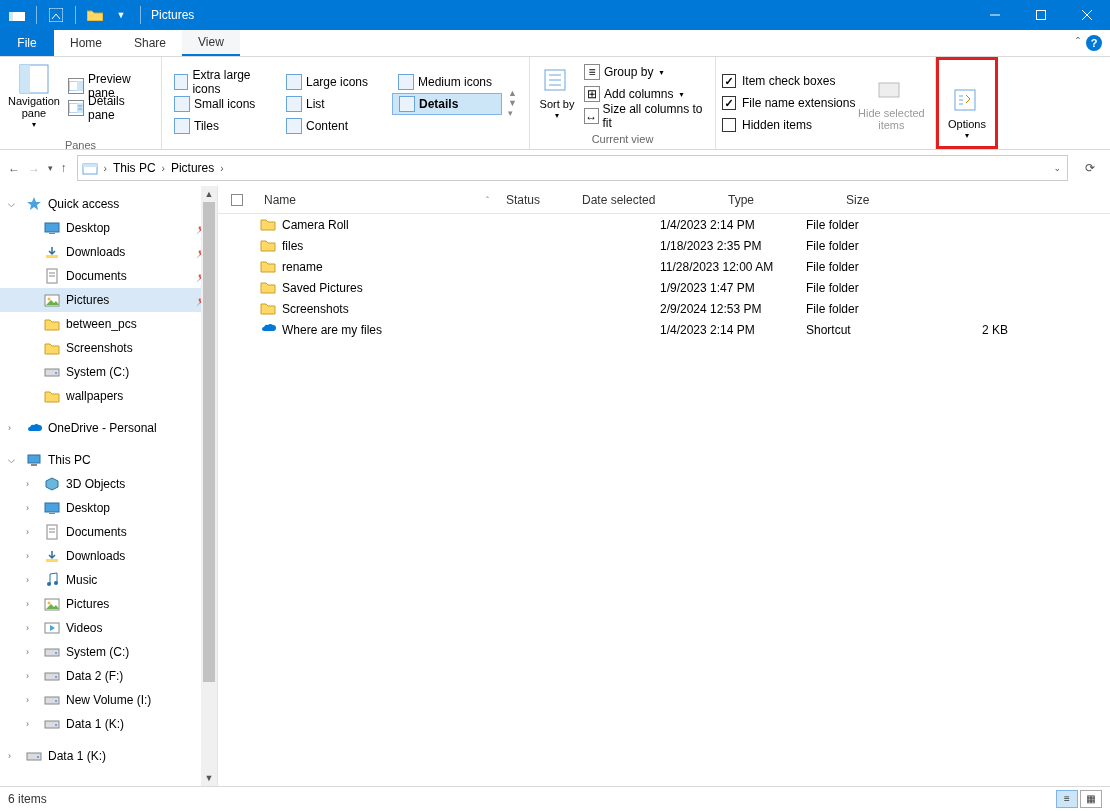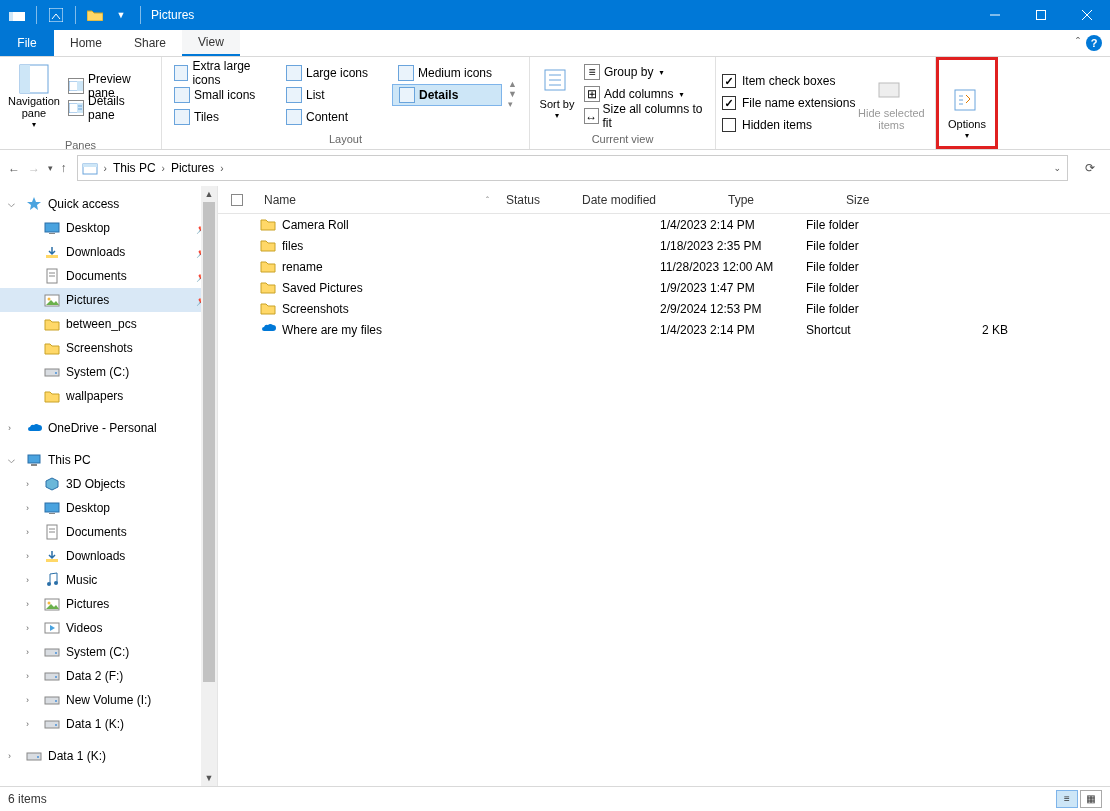--- a/index.html
+++ b/index.html
@@ -220,21 +220,20 @@
             <span class="ic" style="border-color:#6aa4dc;background:#eaf3fb;"></span>
             <span>Content</span>
           </div>
         </div>
       <div class="stack" style="margin-left:6px;color:#888;">
         <span style="font-size:9px;">▲</span>
         <span style="font-size:9px;">▼</span>
         <span style="font-size:9px;">▾</span>
       </div>
     </div>
-    <div class="label">Layout</div>
   </div>
 
   <div class="group" style="width:186px;">
     <div class="body">
       <div class="vbtn" style="width:46px;">
         <svg class="big" width="28" height="28">
             <rect x="4" y="4" width="20" height="20" fill="#fff" stroke="#6aa4dc"></rect>
             <line x1="8" y1="9" x2="20" y2="9" stroke="#6aa4dc"></line>
             <line x1="8" y1="14" x2="20" y2="14" stroke="#6aa4dc"></line>
             <line x1="8" y1="19" x2="20" y2="19" stroke="#6aa4dc"></line>
@@ -575,21 +574,21 @@
   <div class="filepane">
     <div class="colheaders">
       <div class="col" style="width:38px;">
           <span class="chkbox" style="width:12px;height:12px;border-color:#888;"></span>
         </div>
       <div class="col" style="width:242px;">
           <span>Name</span>
           <span style="margin-left:auto;color:#888;font-size:9px;">ˆ</span>
         </div>
       <div class="col" style="width:76px;">Status</div>
-      <div class="col" style="width:146px;">Date modified</div>
+      <div class="col" style="width:146px;">Date selected</div>
       <div class="col" style="width:118px;">Type</div>
       <div class="col" style="width:80px;">Size</div>
     </div>
     <div class="filelist" id="filelist">
         <div class="filerow">
           <div class="c0"></div>
           <div class="c1">
             <span class="folic16">
               <svg width="16" height="14">
                 <path d="M1 3 L6 3 L8 5 L15 5 L15 13 L1 13 Z" fill="#ffd868" stroke="#c9a227"></path>

